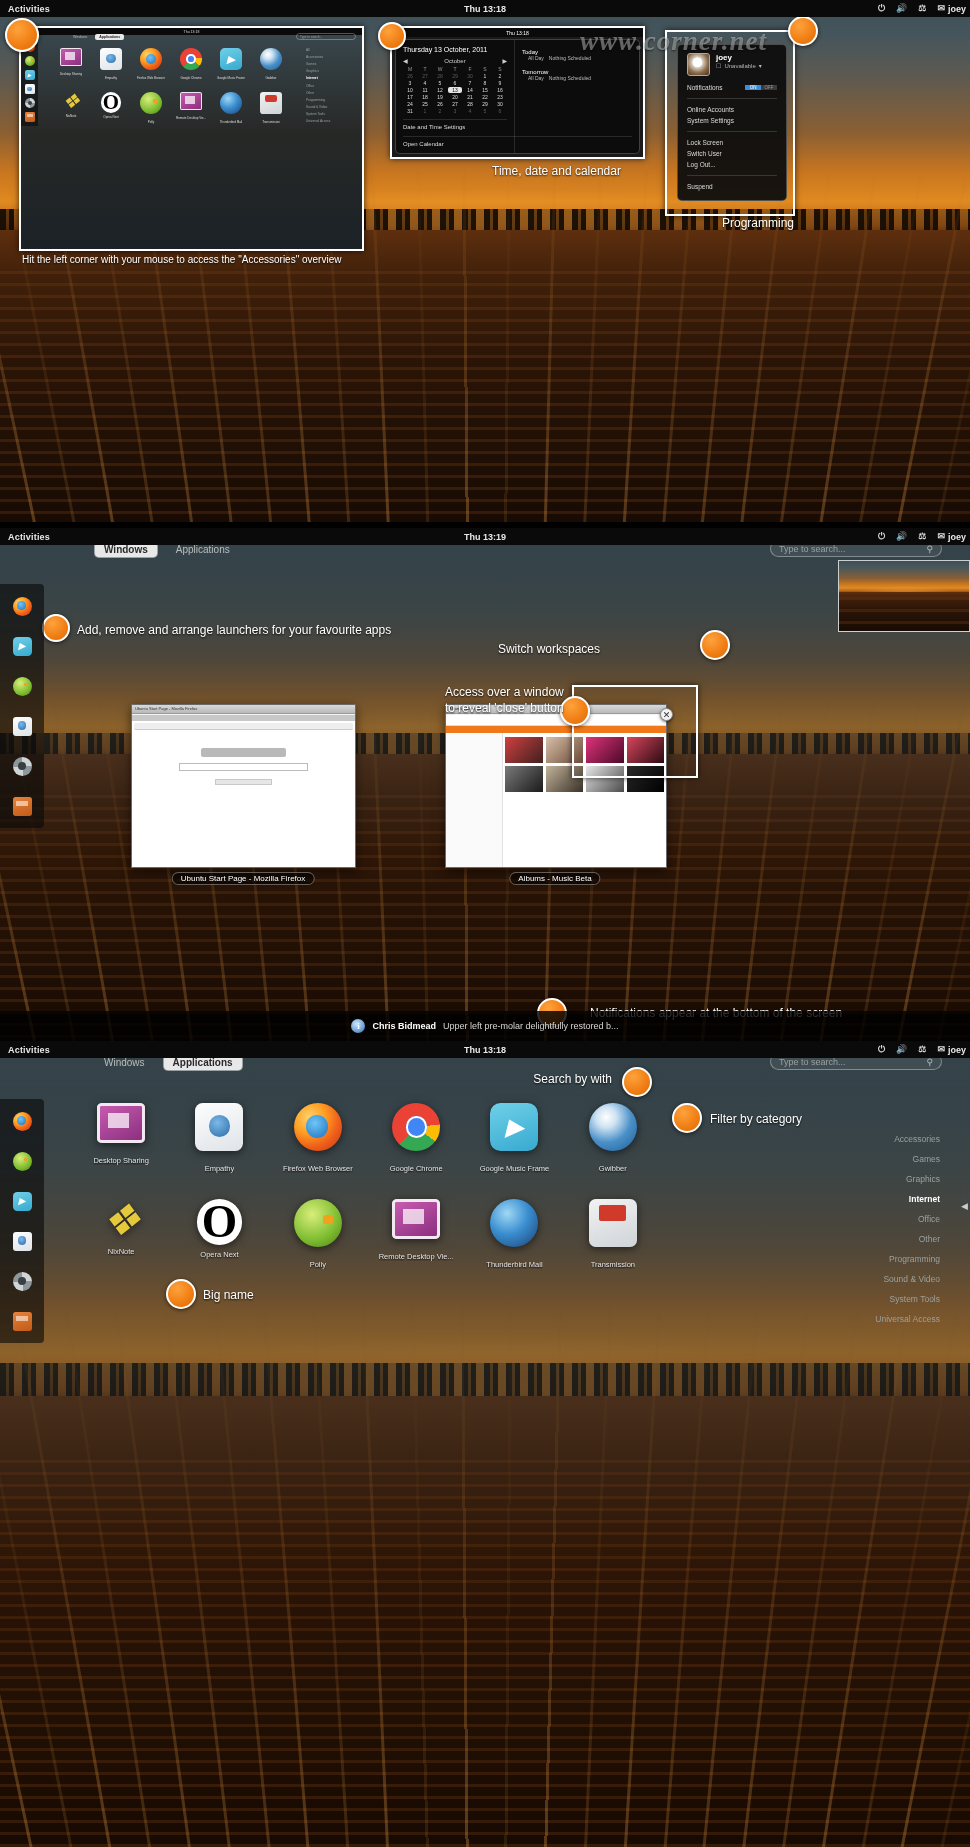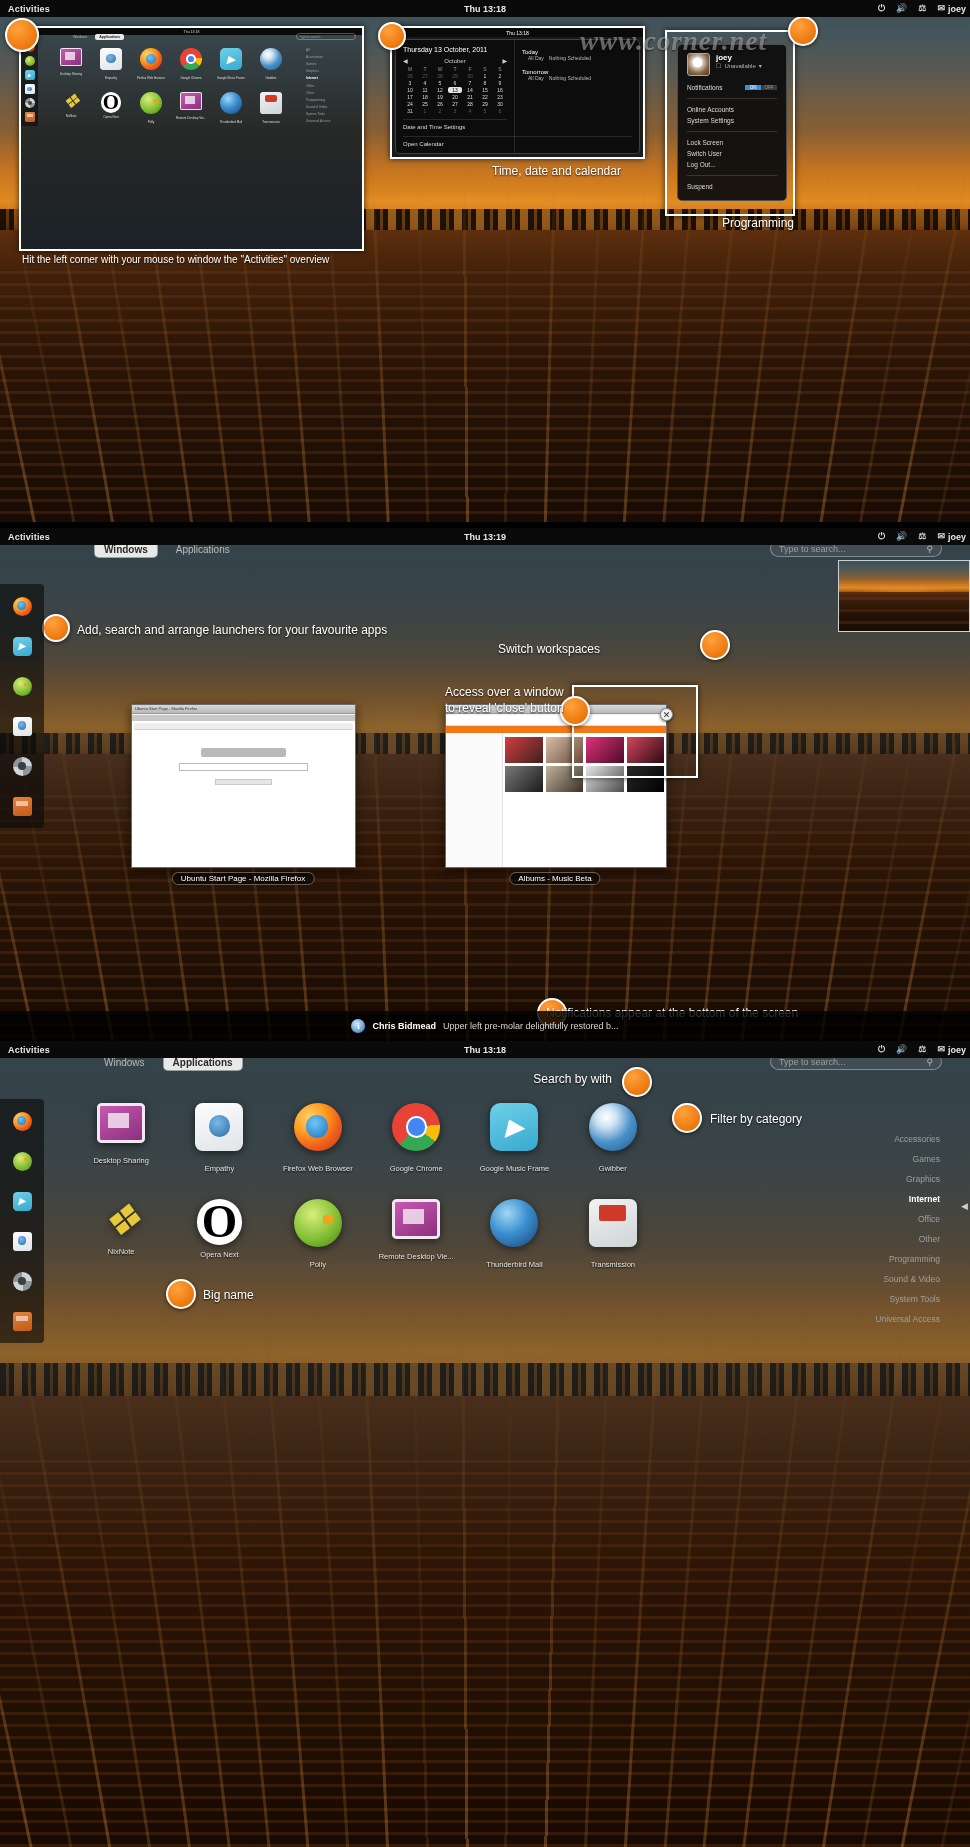--- a/index.html
+++ b/index.html
@@ -400,21 +400,21 @@
         <div class="c">Office</div>
         <div class="c">Other</div>
         <div class="c">Programming</div>
         <div class="c">Sound &amp; Video</div>
         <div class="c">System Tools</div>
         <div class="c">Universal Access</div>
       </div>
     </div>
   </div>
   <div class="dot" style="left:5px; top:18px; width:34px; height:34px;"></div>
-  <div class="callout sm" style="left:22px; top:254px;">Hit the left corner with your mouse to window the "Activities" overview</div>
+  <div class="callout sm" style="left:22px; top:254px;">Hit the left corner with your mouse to access the "Accessories" overview</div>
 
   <div class="hlbox" style="left:390px; top:26px; width:255px; height:133px;">
     <div style="position:absolute; inset:0; background:#1a1a1a;">
       <div style="height:9px; background:#0a0a0a; color:#fff; font-size:5px; display:flex; align-items:center; justify-content:center;">Thu 13:18</div>
       <div class="clockmenu" style="left:3px; right:3px; top:11px; bottom:3px; position:absolute;">
         <div class="left">
           <div class="cal-title">Thursday 13 October, 2011</div>
           <div class="cal-nav">
             <span>◀</span>
             <span>October</span>
@@ -606,21 +606,21 @@
         <i class="ico empathy"></i>
       </span>
     <span class="lbtn">
         <i class="ico tools"></i>
       </span>
     <span class="lbtn">
         <i class="ico home"></i>
       </span>
   </div>
   <div class="dot" style="left:42px; top:86px; width:28px; height:28px;"></div>
-  <div class="callout" style="left:77px; top:95px;">Add, search and arrange launchers for your favourite apps</div>
+  <div class="callout" style="left:77px; top:95px;">Add, remove and arrange launchers for your favourite apps</div>
 
   <div class="wsswitch">
     <div class="ws">
       <div class="wall" style="position:absolute; inset:0;">
           <div class="sky"></div>
           <div class="glow"></div>
           <div class="ground"></div>
           <div class="sleepers"></div>
         </div>
     </div>
@@ -663,21 +663,21 @@
   <div class="closebtn" style="left:660px; top:180px;">✕</div>
   <div class="wincap" style="left:555px; top:344px;">Albums - Music Beta</div>
 
   <div class="dot" style="left:560px; top:168px; width:30px; height:30px;"></div>
   <div class="callout" style="left:445px; top:156px; line-height:1.35;">
     <div>Access over a window</div>
     <div>to reveal 'close' button</div>
   </div>
 
   <div class="dot" style="left:537px; top:470px; width:30px; height:30px;"></div>
-  <div class="callout" style="left:546px; top:478px;">Notifications appear at the bottom of the screen</div>
+  <div class="callout" style="left:590px; top:478px;">Notifications appear at the bottom of the screen</div>
 
   <div class="notif">
     <span class="av">i</span>
     <span class="who">Chris Bidmead</span>
     <span class="msg">Upper left pre-molar delightfully restored b...</span>
   </div>
 </div>
 
 <div class="panel" id="panel3">
   <div class="wall">

